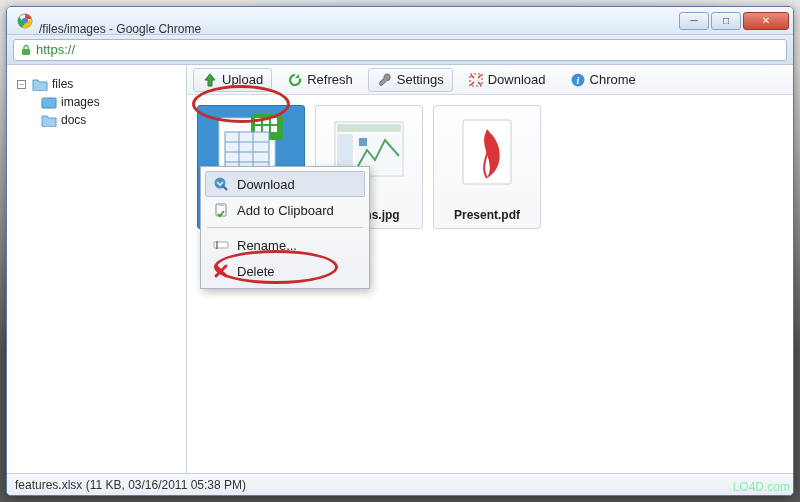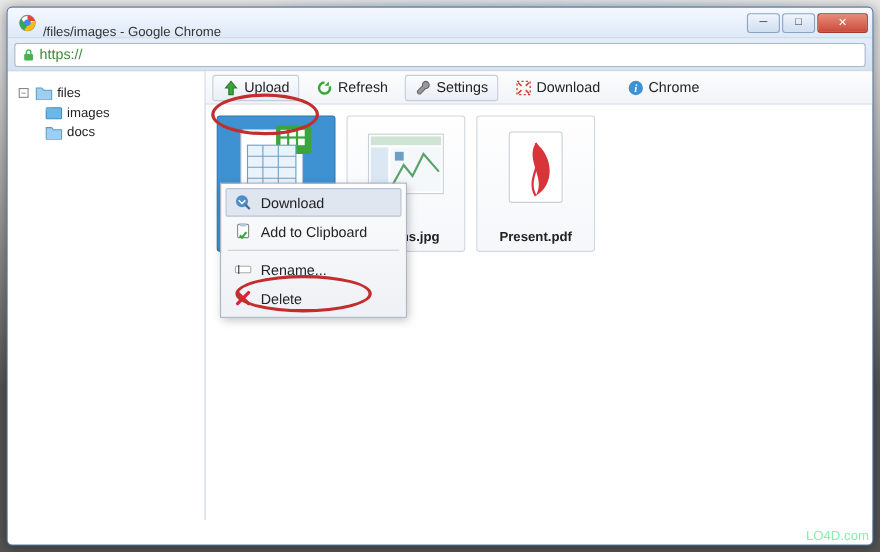--- a/index.html
+++ b/index.html
@@ -395,20 +395,23 @@
                 <path d="M40 18 C30 34, 50 50, 40 66 C58 56, 56 30, 40 18 Z" fill="#d8343a"></path>
                 <path d="M40 18 C50 34, 30 50, 40 66" fill="none" stroke="#d8343a" stroke-width="2"></path>
               </svg>
           </div>
           <div class="fname">Present.pdf</div>
         </div>
       </div>
     </div>
   </div>
 
+  <div class="statusbar">
+    <span>features.xlsx (11 KB, 03/16/2011 05:38 PM)</span>
+  </div>
 </div>
 
 <div class="context-menu">
   <div class="cm-item hover">
     <span class="cicon"><svg viewBox="0 0 16 16">
           <circle cx="7" cy="7" r="5.5" fill="#4f8fc9"></circle>
           <path d="M4 6l3 3 3-3" fill="none" stroke="#fff" stroke-width="1.3"></path>
           <path d="M10 10l4 4" stroke="#3a6a98" stroke-width="2"></path>
         </svg></span>
     <span>Download</span>

